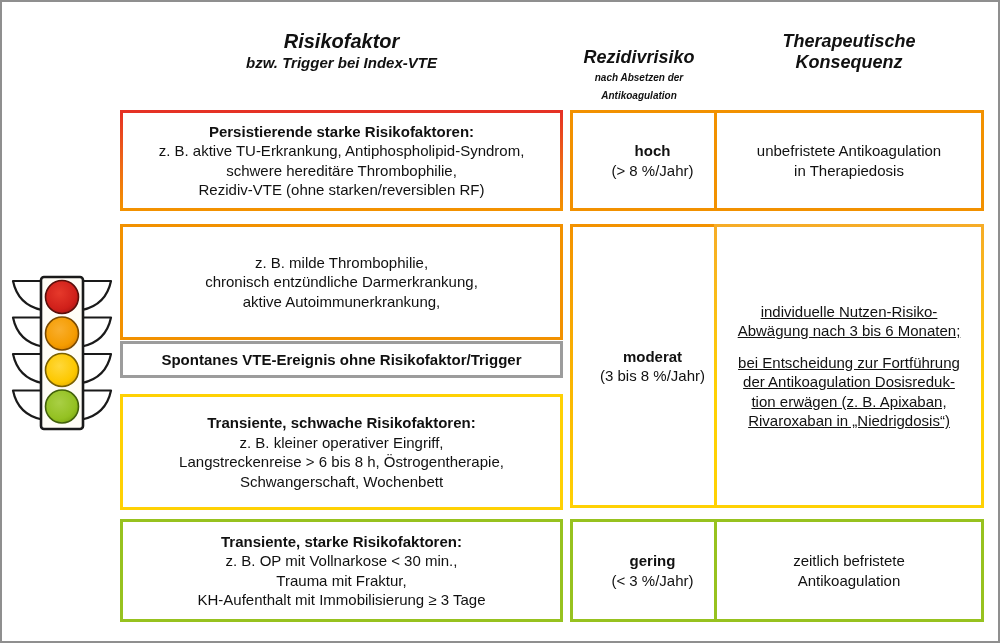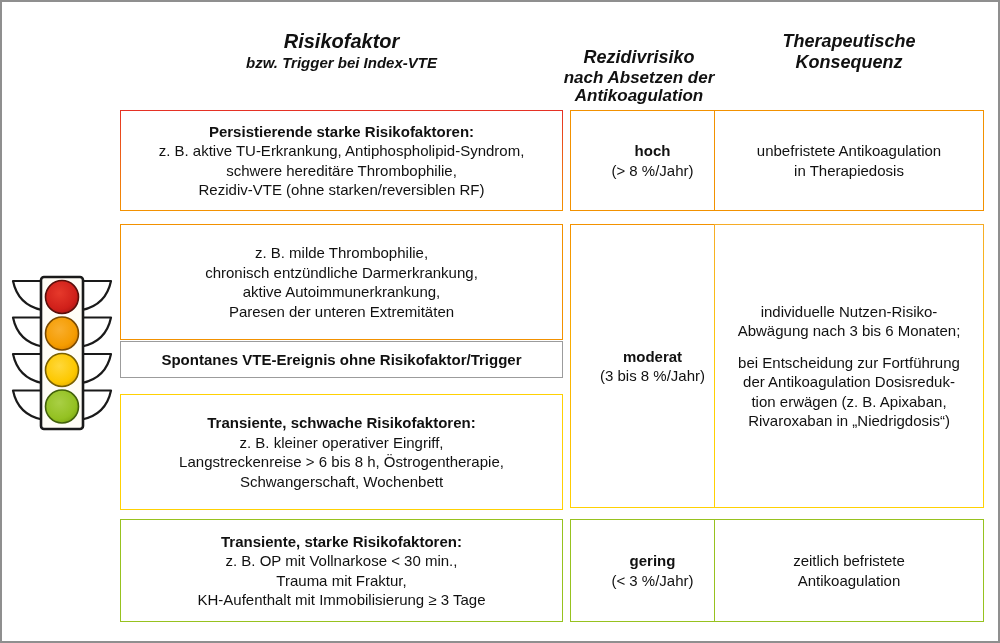--- a/index.html
+++ b/index.html
@@ -14,49 +14,49 @@
     overflow:hidden;
     margin:0 auto;
   }
   
   .hdr{position:absolute;text-align:center;font-weight:bold;font-style:italic;}
   .hdr1{left:118px;width:443px;top:27px;}
   .hdr1 .t{font-size:20px;line-height:24px;}
   .hdr1 .s{font-size:15px;line-height:20px;}
   .hdr2{left:552px;width:170px;top:44px;}
   .hdr2 .t{font-size:18px;line-height:23px;}
-  .hdr2 .s{font-size:17px;line-height:18px;}
+  .hdr2 .s{font-size:10px;line-height:18px;}
   .hdr3{left:712px;width:270px;top:29px;}
   .hdr3 .t{font-size:18px;line-height:21px;}
   
   .box{
     position:absolute;
     box-sizing:border-box;
-    border:1px solid #a21caf;
+    border:3px solid #a21caf;
     background:#fff;
     display:flex;flex-direction:column;
     align-items:center;justify-content:center;
     text-align:center;
   }
   .c1{left:118px;width:443px;}
   .c2{left:568px;width:165px;}
   .c3{left:712px;width:270px;}
   .rowA{top:108px;height:101px;}
   .rowB{top:222px;height:116px;}
   .rowC{top:339px;height:37px;}
   .rowD{top:392px;height:116px;text-align:right;}
   .rowTall{top:222px;height:284px;}
   .rowE{top:517px;height:103px;}
   .bd-red-orange{border-color:transparent;border-image:linear-gradient(180deg,#e53125 0%,#ee6a15 55%,#f39200 100%) 1;}
   .bd-orange{border-color:#f29100;}
   .bd-gray{border-color:#9c9c9c;}
   .bd-yellow{border-color:#ffd103;}
   .bd-green{border-color:#97c21f;}
   .bd-orange-yellow{border-color:transparent;border-image:linear-gradient(180deg,#f39200 0%,#ffd103 100%) 1;}
-  .bd-lightorange-yellow{border-color:transparent;border-image:linear-gradient(180deg,#f6ac27 0%,#ffd103 60%) 1;}
+  .bd-lightorange-yellow{border-color:transparent;border-image:linear-gradient(180deg,#f6ac27 0%,#ffd103 60%) 1;text-decoration:underline;}
   .line{font-size:15px;line-height:19.5px;}
   .bold{font-weight:bold;}
   .spacer{height:12px;}
   
   .tl{position:absolute;left:8px;top:270px;width:104px;height:162px;}
 </style>
 </head>
 <body>
 
 <div class="canvas">
@@ -122,21 +122,20 @@
     <div class="line bold">Persistierende starke Risikofaktoren:</div>
     <div class="line">z. B. aktive TU-Erkrankung, Antiphospholipid-Syndrom,</div>
     <div class="line">schwere hereditäre Thrombophilie,</div>
     <div class="line">Rezidiv-VTE (ohne starken/reversiblen RF)</div>
   </div>
 
   <div class="box c1 rowB bd-orange">
     <div class="line">z. B. milde Thrombophilie,</div>
     <div class="line">chronisch entzündliche Darmerkrankung,</div>
     <div class="line">aktive Autoimmunerkrankung,</div>
-    <div class="line">Paresen der unteren Extremitäten</div>
   </div>
 
   <div class="box c1 rowC bd-gray">
     <div class="line bold">Spontanes VTE-Ereignis ohne Risikofaktor/Trigger</div>
   </div>
 
   <div class="box c1 rowD bd-yellow">
     <div class="line bold">Transiente, schwache Risikofaktoren:</div>
     <div class="line">z. B. kleiner operativer Eingriff,</div>
     <div class="line">Langstreckenreise &gt; 6 bis 8 h, Östrogentherapie,</div>

